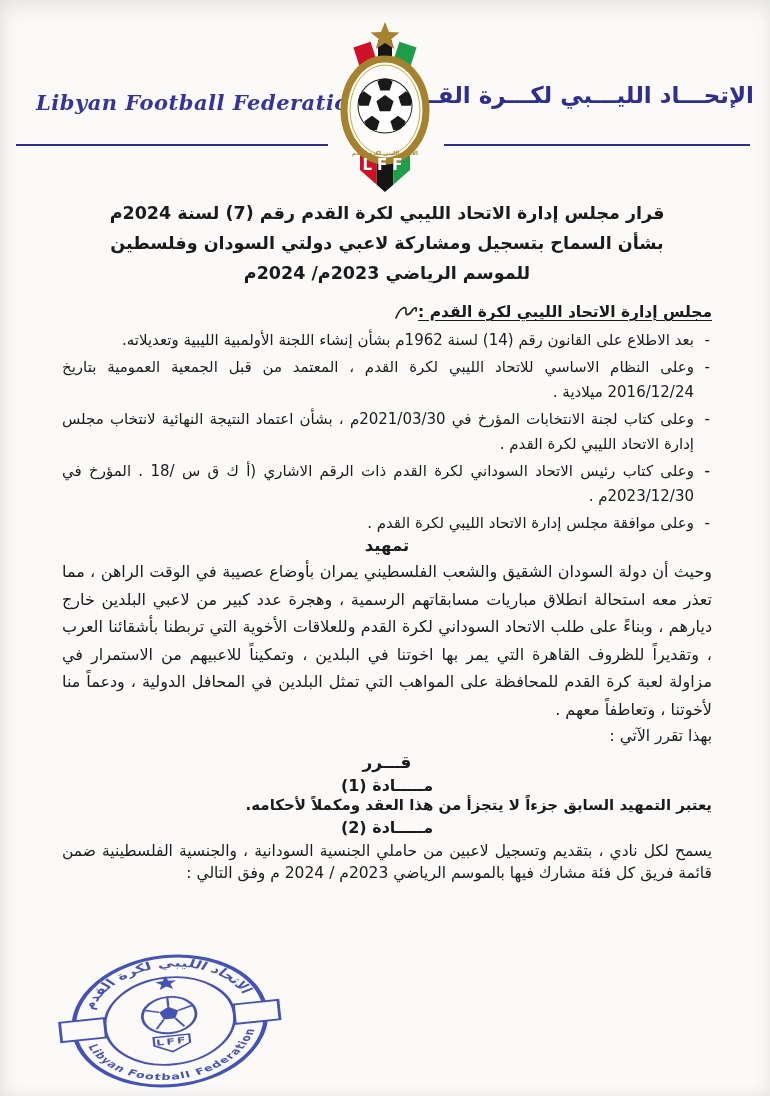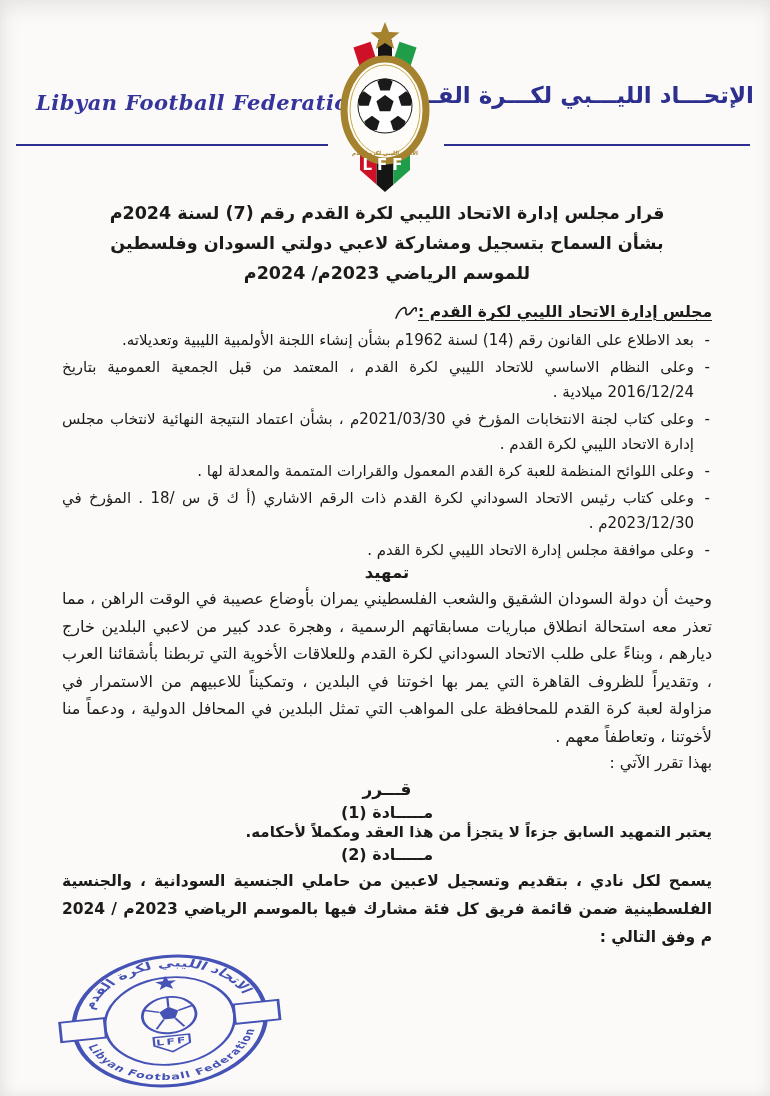--- a/index.html
+++ b/index.html
@@ -46,21 +46,21 @@
   .board-heading{text-decoration:underline;text-underline-offset:3px;}
   .bullets{margin-top:7px;font-size:15px;line-height:25px;}
   .bullet{position:relative;padding-right:18px;text-align:justify;margin-top:2px;}
   .bullet .dash{position:absolute;right:2px;top:0;}
   .section-heading{text-align:center;font-weight:bold;font-size:16.5px;margin-top:0;}
   .preamble{margin:3px 0 0;text-align:justify;font-size:16px;line-height:27.5px;}
   .closing{margin:0;font-size:15.5px;line-height:26px;}
   .decided{text-align:center;font-weight:bold;font-size:17px;margin-top:3px;}
   .article-title{text-align:center;font-weight:bold;font-size:16px;margin-top:4px;}
   .article-center{text-align:right;font-weight:bold;font-size:15px;margin-top:1px;}
-  .article-just{text-align:justify;font-weight:bold;font-size:15.5px;line-height:28px;margin:3px 0 0;}
+  .article-just{text-align:justify;font-weight:normal;font-size:15.5px;line-height:22px;margin:3px 0 0;}
   
   .stamp{
     position:absolute;left:58px;top:946px;z-index:3;
     transform:rotate(-6deg);opacity:.88;
   }
   .flourish svg{display:block;}
 </style>
 </head>
 <body>
 
@@ -127,21 +127,21 @@
         <svg width="24" height="18" viewBox="0 0 24 18">
           <path d="M2 15 C6 4 13 2 12 8 C11 13 15 13 18.5 7 C21 3.5 23 4.5 22 8" stroke="#1b1b1b" stroke-width="1.6" fill="none" stroke-linecap="round"></path>
         </svg>
       </span>
     </div>
 
     <div class="bullets">
       <div class="bullet"><span class="dash">-</span><span>بعد الاطلاع على القانون رقم (14) لسنة 1962م بشأن إنشاء اللجنة الأولمبية الليبية وتعديلاته.</span></div>
       <div class="bullet"><span class="dash">-</span><span>وعلى النظام الاساسي للاتحاد الليبي لكرة القدم ، المعتمد من قبل الجمعية العمومية بتاريخ 2016/12/24 ميلادية .</span></div>
       <div class="bullet"><span class="dash">-</span><span>وعلى كتاب لجنة الانتخابات المؤرخ في 2021/03/30م ، بشأن اعتماد النتيجة النهائية لانتخاب مجلس إدارة الاتحاد الليبي لكرة القدم .</span></div>
-      <div class="bullet"><span class="dash">-</span><span>وعلى اللوائح المنظمة للعبة كرة القدم المعمول والقرارات المتممة والمعدلة لها .</span></div>
+      <div class="bullet"><span class="dash">-</span></div>
       <div class="bullet"><span class="dash">-</span><span>وعلى كتاب رئيس الاتحاد السوداني لكرة القدم ذات الرقم الاشاري (أ ك ق س /18 . المؤرخ في 2023/12/30م .</span></div>
       <div class="bullet"><span class="dash">-</span><span>وعلى موافقة مجلس إدارة الاتحاد الليبي لكرة القدم .</span></div>
     </div>
 
     <div class="section-heading">تمهيد</div>
     <p class="preamble">وحيث أن دولة السودان الشقيق والشعب الفلسطيني يمران بأوضاع عصيبة في الوقت الراهن ، مما تعذر معه استحالة انطلاق مباريات مسابقاتهم الرسمية ، وهجرة عدد كبير من لاعبي البلدين خارج ديارهم ، وبناءً على طلب الاتحاد السوداني لكرة القدم وللعلاقات الأخوية التي تربطنا بأشقائنا العرب ، وتقديراً للظروف القاهرة التي يمر بها اخوتنا في البلدين ، وتمكيناً للاعبيهم من الاستمرار في مزاولة لعبة كرة القدم للمحافظة على المواهب التي تمثل البلدين في المحافل الدولية ، ودعماً منا لأخوتنا ، وتعاطفاً معهم .</p>
     <p class="closing">بهذا تقرر الآتي :</p>
 
     <div class="decided">قـــرر</div>
     <div class="article-title">مـــــادة (1)</div>

